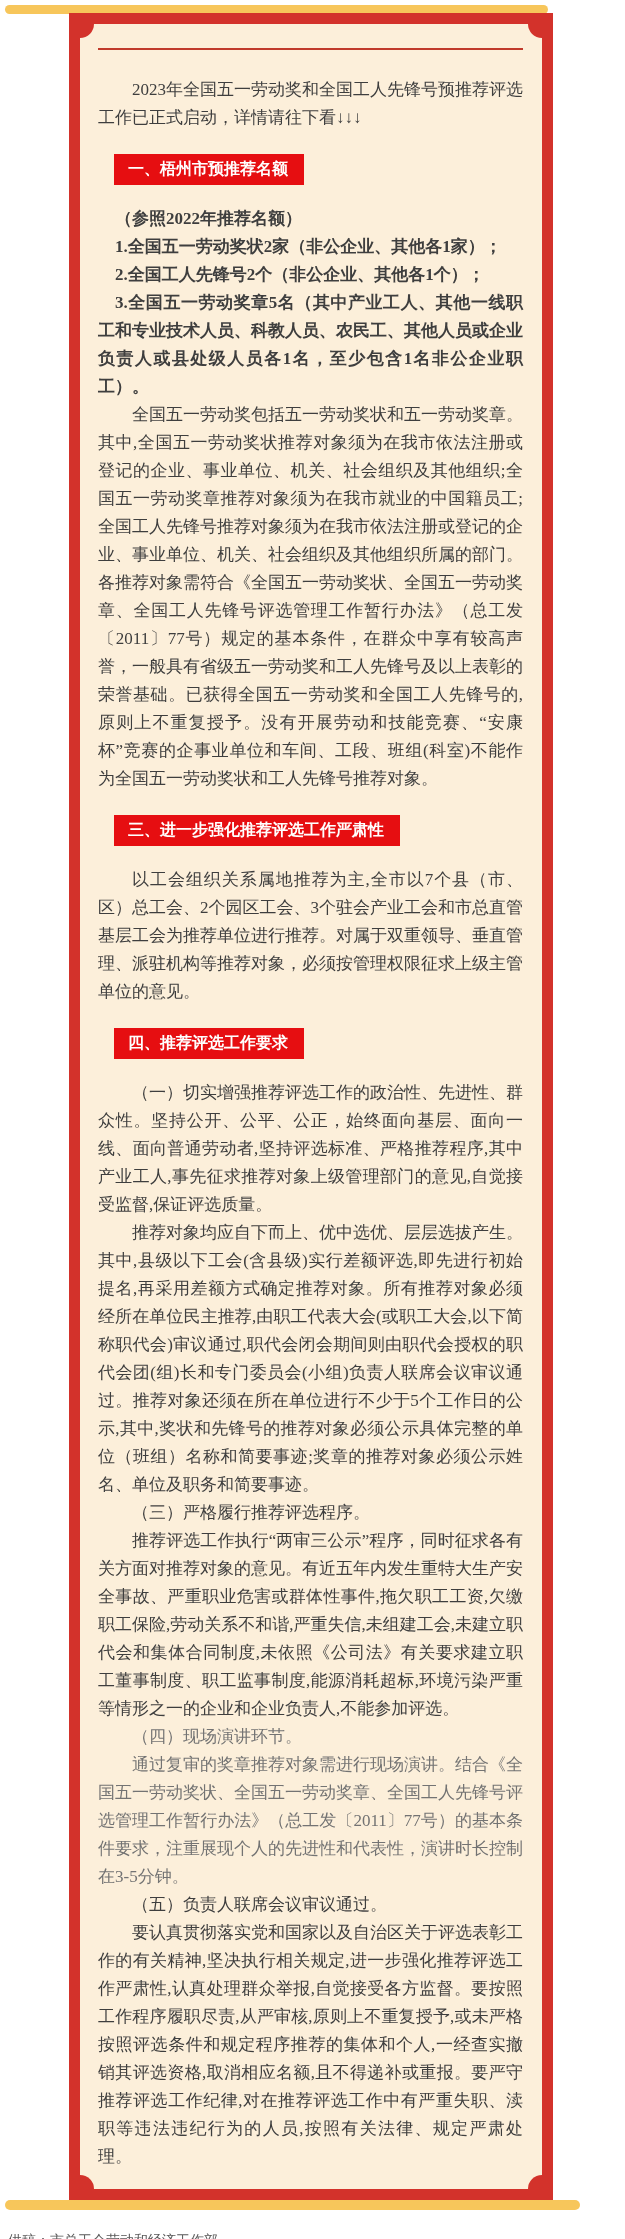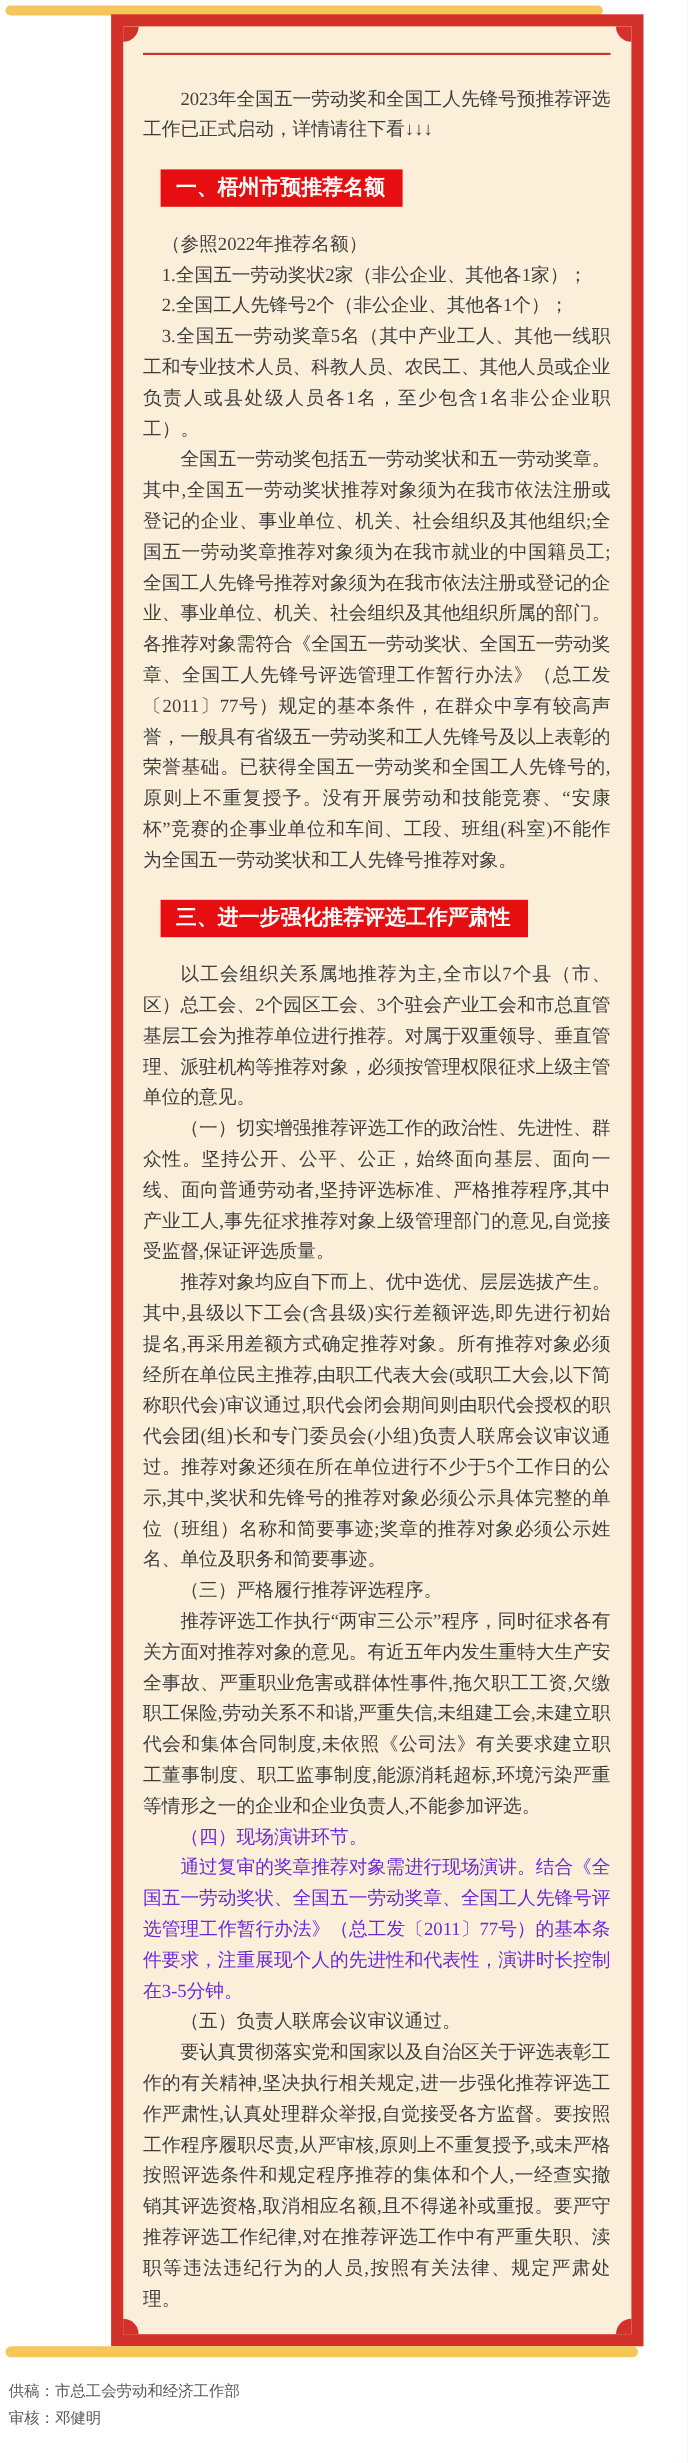--- a/index.html
+++ b/index.html
@@ -10,21 +10,21 @@
     overflow: hidden;
     font-family: "Liberation Serif", serif;
   }
   .top-bar {
     margin: 5px 0 0 5px;
     width: 543px; height: 9px;
     border-radius: 5px;
     background: #f7c65b;
   }
   .frame {
-    margin: -1px 0 0 101px;
+    margin: -1px 0 0 69px;
     width: 484px;
     background: #d3322b;
     padding: 11px;
   }
   .inner {
     position: relative;
     background: #fcefda;
     padding: 16px 19px 18px 18px;
   }
   .corner { position: absolute; width: 14px; height: 14px; background: #d3322b; }
@@ -32,35 +32,35 @@
   .corner-tr { top: 0; right: 0; border-bottom-left-radius: 14px; }
   .corner-bl { bottom: 0; left: 0; border-top-right-radius: 14px; }
   .corner-br { bottom: 0; right: 0; border-top-left-radius: 14px; }
   .rule {
     height: 2px; background: #c03a2b;
     margin: 8px 0 26px 0;
   }
   .text { font-size: 17px; line-height: 28px; color: #3e3e3e; text-align: justify; }
   p { margin: 0; }
   .indent2 { text-indent: 2em; }
-  .indent1 { text-indent: 1em; }
+  .indent1 { text-indent: 1em; font-weight: bold; }
   .intro { margin-bottom: 22px; }
   .badge {
     display: table;
     background: #e60e11;
     color: #ffffff;
     font-family: "Liberation Sans", sans-serif;
     font-weight: bold;
-    font-size: 19px;
+    font-size: 16px;
     line-height: 1;
     padding: 7px 16px 8px 14px;
     margin: 22px 0 20px 16px;
   }
   .badge-first { margin-top: 0; }
-  .red { color: #6d28d9; }
+  .red { color: #737373; }
   .bottom-bar {
     margin: 0 0 0 5px;
     width: 575px; height: 10px;
     border-radius: 5px;
     background: #f7c65b;
   }
   .credits {
     margin: 18px 0 0 8px;
     font-family: "Liberation Sans", sans-serif;
     font-size: 14px;
@@ -89,20 +89,21 @@
     <p class="indent1">（参照2022年推荐名额）</p>
     <p class="indent1">1.全国五一劳动奖状2家（非公企业、其他各1家）；</p>
     <p class="indent1">2.全国工人先锋号2个（非公企业、其他各1个）；</p>
     <p class="indent1">3.全国五一劳动奖章5名（其中产业工人、其他一线职工和专业技术人员、科教人员、农民工、其他人员或企业负责人或县处级人员各1名，至少包含1名非公企业职工）。</p>
 
     <p class="indent2">全国五一劳动奖包括五一劳动奖状和五一劳动奖章。其中,全国五一劳动奖状推荐对象须为在我市依法注册或登记的企业、事业单位、机关、社会组织及其他组织;全国五一劳动奖章推荐对象须为在我市就业的中国籍员工;全国工人先锋号推荐对象须为在我市依法注册或登记的企业、事业单位、机关、社会组织及其他组织所属的部门。各推荐对象需符合《全国五一劳动奖状、全国五一劳动奖章、全国工人先锋号评选管理工作暂行办法》（总工发〔2011〕77号）规定的基本条件，在群众中享有较高声誉，一般具有省级五一劳动奖和工人先锋号及以上表彰的荣誉基础。已获得全国五一劳动奖和全国工人先锋号的,原则上不重复授予。没有开展劳动和技能竞赛、“安康杯”竞赛的企事业单位和车间、工段、班组(科室)不能作为全国五一劳动奖状和工人先锋号推荐对象。</p>
 
     <div class="badge">三、进一步强化推荐评选工作严肃性</div>
     <p class="indent2">以工会组织关系属地推荐为主,全市以7个县（市、区）总工会、2个园区工会、3个驻会产业工会和市总直管基层工会为推荐单位进行推荐。对属于双重领导、垂直管理、派驻机构等推荐对象，必须按管理权限征求上级主管单位的意见。</p>
 
+    <div class="badge">四、推荐评选工作要求</div>
     <p class="indent2">（一）切实增强推荐评选工作的政治性、先进性、群众性。坚持公开、公平、公正，始终面向基层、面向一线、面向普通劳动者,坚持评选标准、严格推荐程序,其中产业工人,事先征求推荐对象上级管理部门的意见,自觉接受监督,保证评选质量。</p>
     <p class="indent2">推荐对象均应自下而上、优中选优、层层选拔产生。其中,县级以下工会(含县级)实行差额评选,即先进行初始提名,再采用差额方式确定推荐对象。所有推荐对象必须经所在单位民主推荐,由职工代表大会(或职工大会,以下简称职代会)审议通过,职代会闭会期间则由职代会授权的职代会团(组)长和专门委员会(小组)负责人联席会议审议通过。推荐对象还须在所在单位进行不少于5个工作日的公示,其中,奖状和先锋号的推荐对象必须公示具体完整的单位（班组）名称和简要事迹;奖章的推荐对象必须公示姓名、单位及职务和简要事迹。</p>
     <p class="indent2">（三）严格履行推荐评选程序。</p>
     <p class="indent2">推荐评选工作执行“两审三公示”程序，同时征求各有关方面对推荐对象的意见。有近五年内发生重特大生产安全事故、严重职业危害或群体性事件,拖欠职工工资,欠缴职工保险,劳动关系不和谐,严重失信,未组建工会,未建立职代会和集体合同制度,未依照《公司法》有关要求建立职工董事制度、职工监事制度,能源消耗超标,环境污染严重等情形之一的企业和企业负责人,不能参加评选。</p>
     <p class="indent2 red">（四）现场演讲环节。</p>
     <p class="indent2 red">通过复审的奖章推荐对象需进行现场演讲。结合《全国五一劳动奖状、全国五一劳动奖章、全国工人先锋号评选管理工作暂行办法》（总工发〔2011〕77号）的基本条件要求，注重展现个人的先进性和代表性，演讲时长控制在3-5分钟。</p>
     <p class="indent2">（五）负责人联席会议审议通过。</p>
     <p class="indent2">要认真贯彻落实党和国家以及自治区关于评选表彰工作的有关精神,坚决执行相关规定,进一步强化推荐评选工作严肃性,认真处理群众举报,自觉接受各方监督。要按照工作程序履职尽责,从严审核,原则上不重复授予,或未严格按照评选条件和规定程序推荐的集体和个人,一经查实撤销其评选资格,取消相应名额,且不得递补或重报。要严守推荐评选工作纪律,对在推荐评选工作中有严重失职、渎职等违法违纪行为的人员,按照有关法律、规定严肃处理。</p>
   </div>
 </div>

